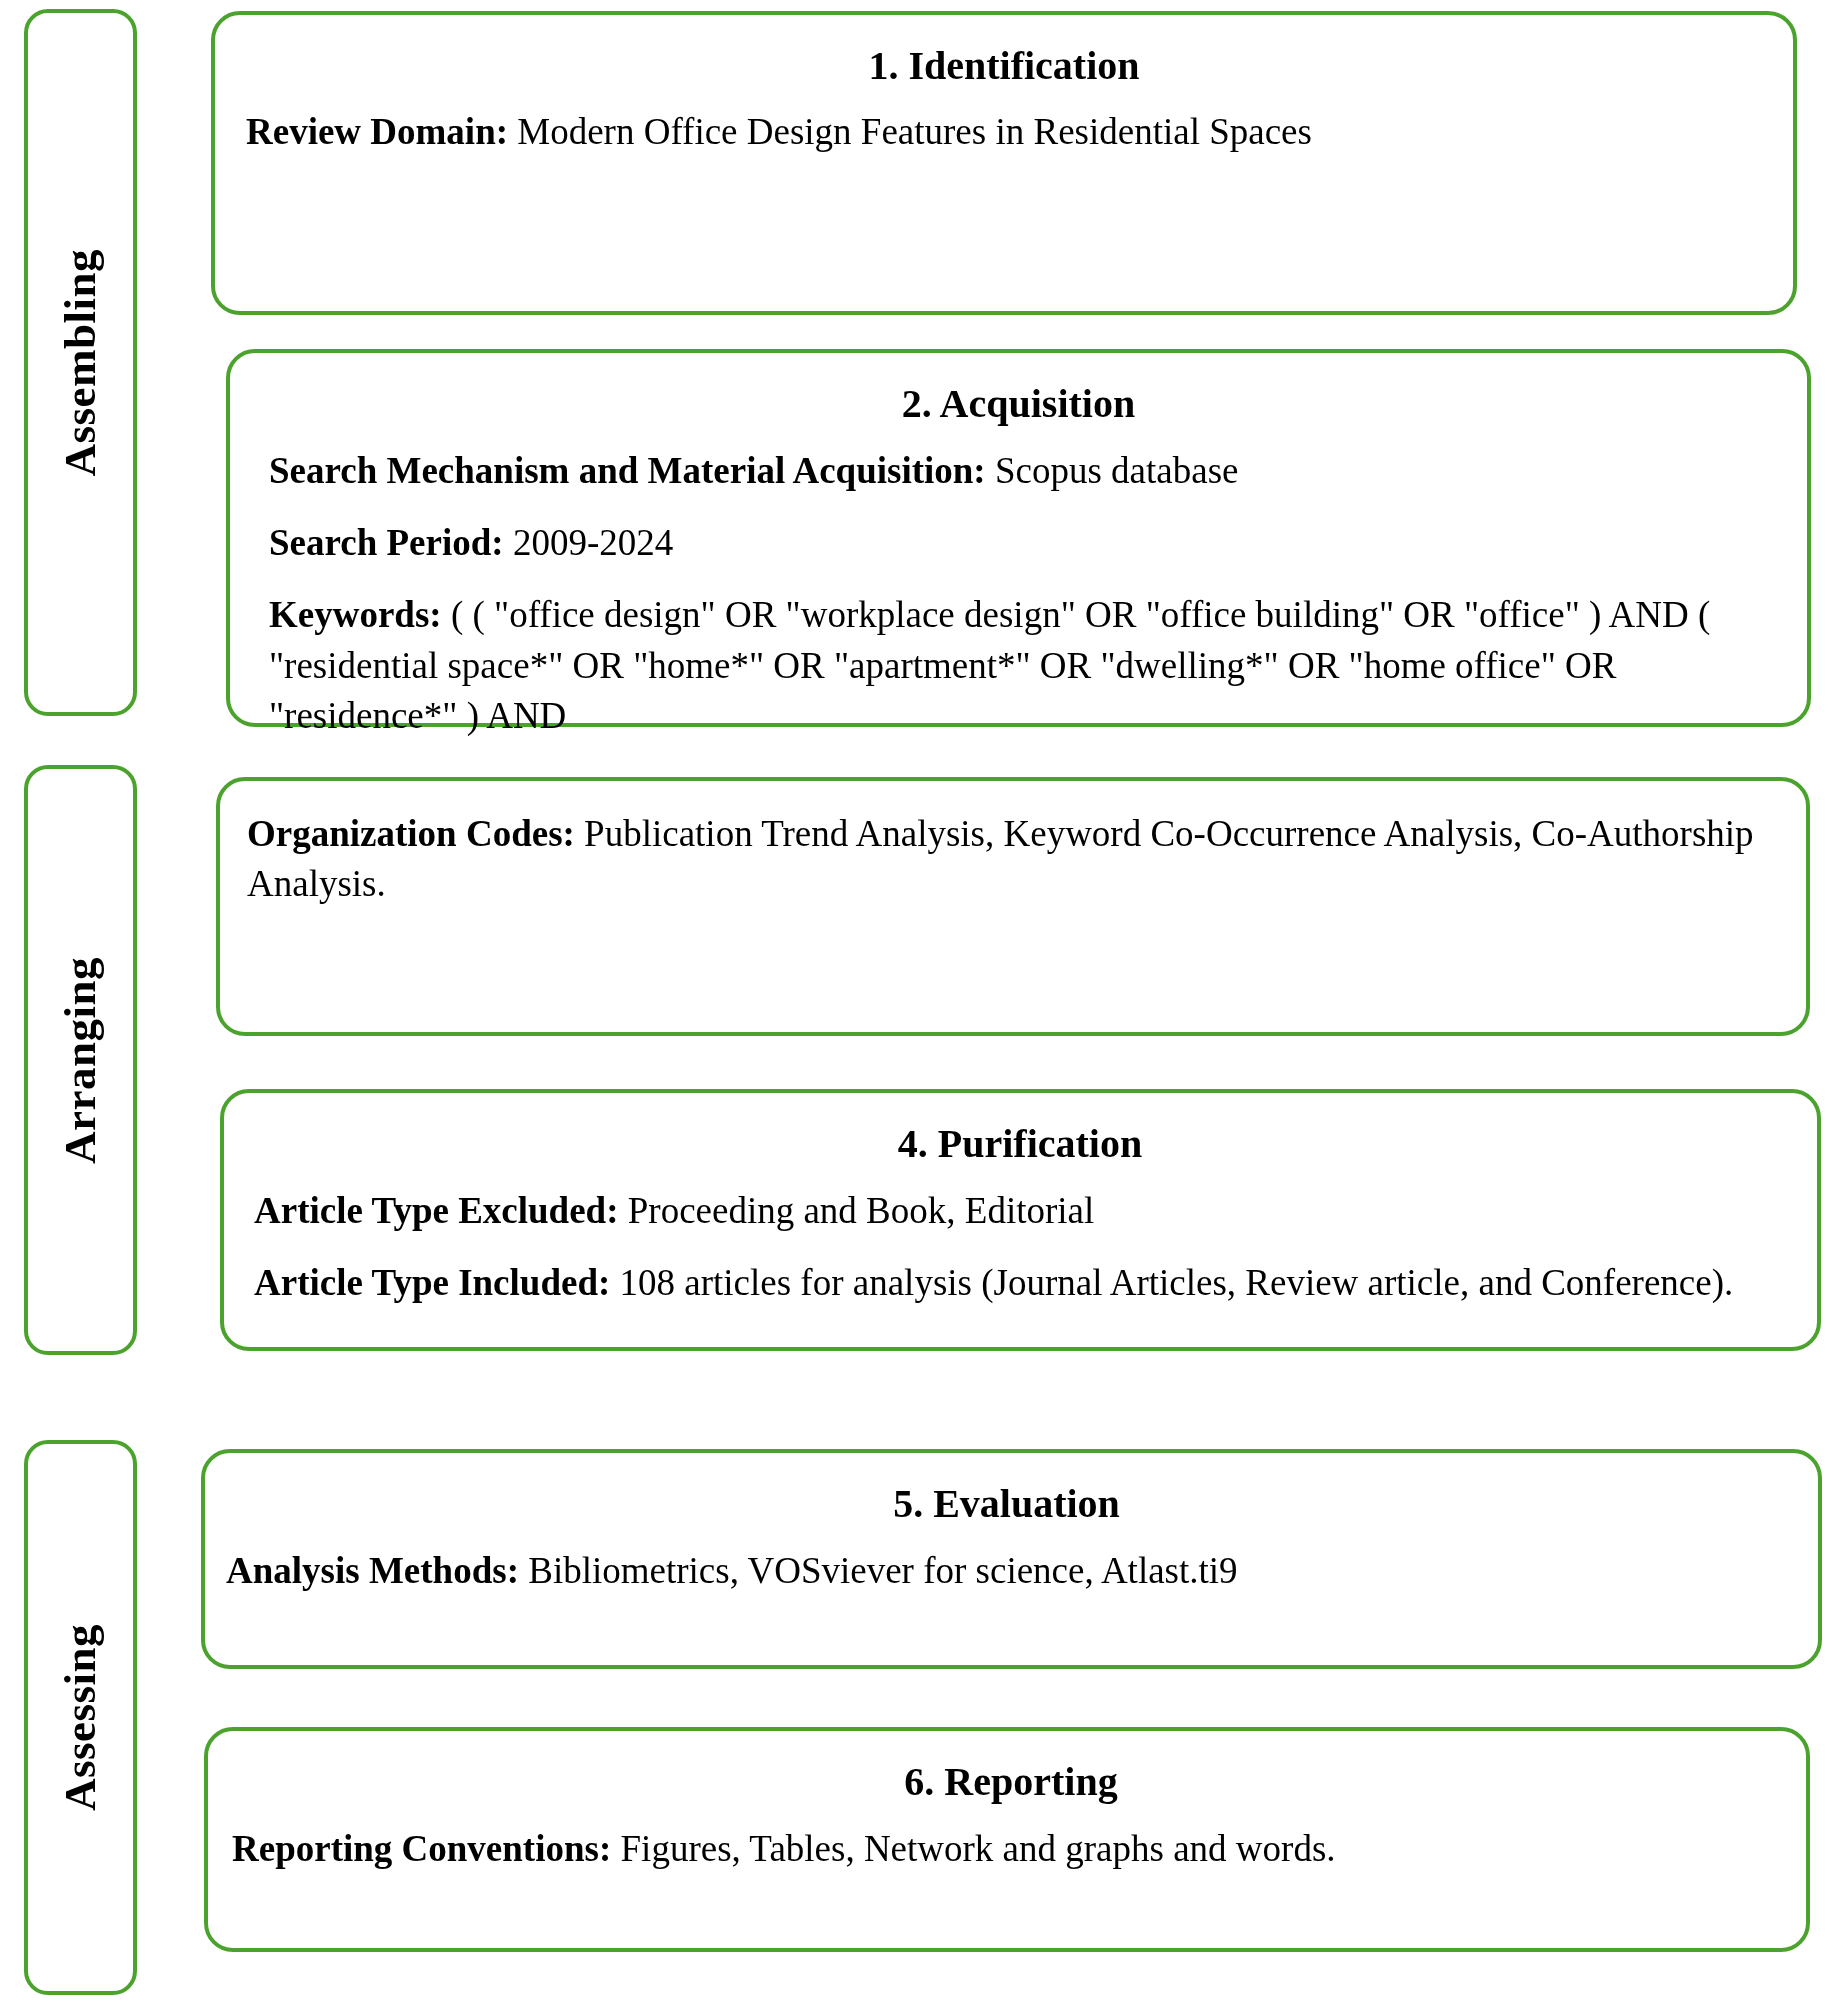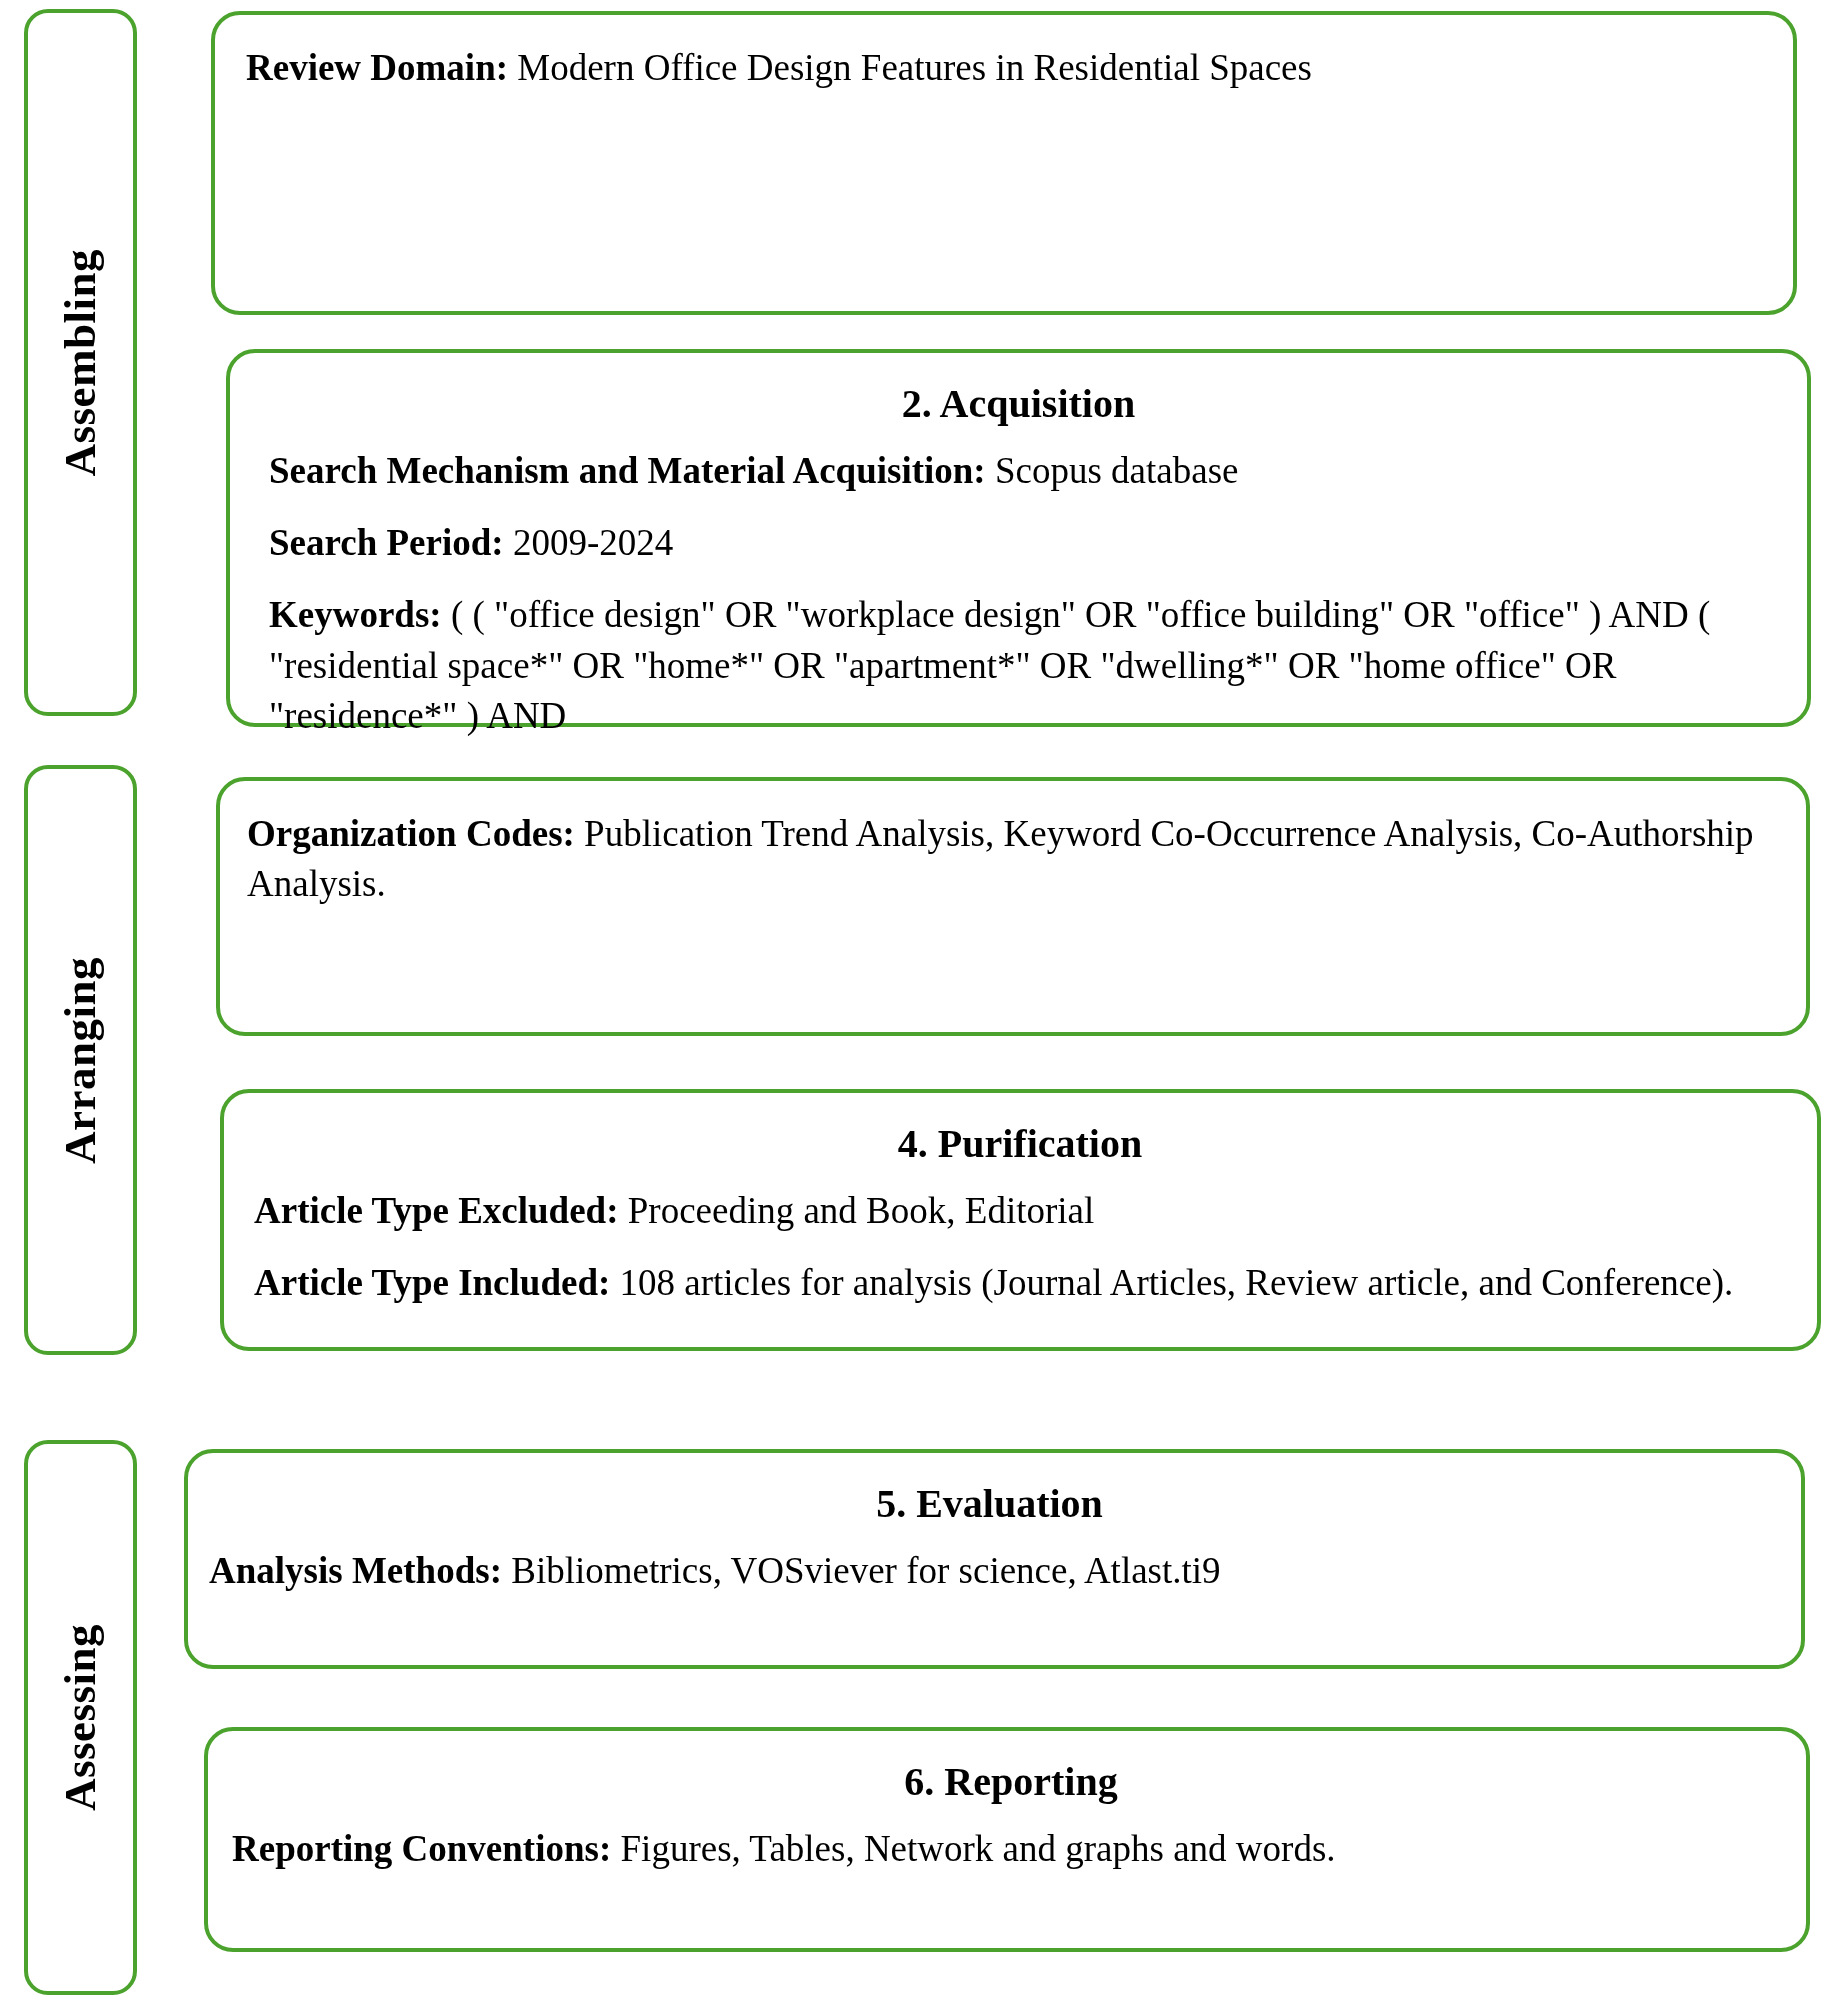--- a/index.html
+++ b/index.html
@@ -93,20 +93,21 @@
 
   <div class="stage-rail" style="left:23.6px; top:765px; width:113px; height:590px;">
     <span class="stage-rail-label">Arranging</span>
   </div>
 
   <div class="stage-rail" style="left:23.6px; top:1440px; width:113px; height:555px;">
     <span class="stage-rail-label">Assessing</span>
   </div>
 
   <div class="step-card pad-a" style="left:211px; top:10.5px; width:1586px; height:304px;">
+    <div class="step-title">1. Identification</div>
     <p class="step-line">
       <span class="k">Review Domain:</span>
       <span class="v">Modern Office Design Features in Residential Spaces</span>
     </p>
   </div>
 
   <div class="step-card pad-b" style="left:226px; top:349px; width:1585px; height:378px;">
     <div class="step-title">2. Acquisition</div>
     <p class="step-line">
       <span class="k">Search Mechanism and Material Acquisition:</span>
@@ -134,21 +135,21 @@
     <p class="step-line">
       <span class="k">Article Type Excluded:</span>
       <span class="v">Proceeding and Book, Editorial</span>
     </p>
     <p class="step-line">
       <span class="k">Article Type Included:</span>
       <span class="v">108 articles for analysis (Journal Articles, Review article, and Conference).</span>
     </p>
   </div>
 
-  <div class="step-card pad-e" style="left:184px; top:1449px; width:1621px; height:220px;border-radius:29px;">
+  <div class="step-card pad-e" style="left:201px; top:1449px; width:1621px; height:220px;border-radius:29px;">
     <div class="step-title">5. Evaluation</div>
     <p class="step-line">
       <span class="k">Analysis Methods:</span>
       <span class="v">Bibliometrics, VOSviever for science, Atlast.ti9</span>
     </p>
   </div>
 
   <div class="step-card pad-f" style="left:204px; top:1727px; width:1606px; height:225px;">
     <div class="step-title">6. Reporting</div>
     <p class="step-line">

